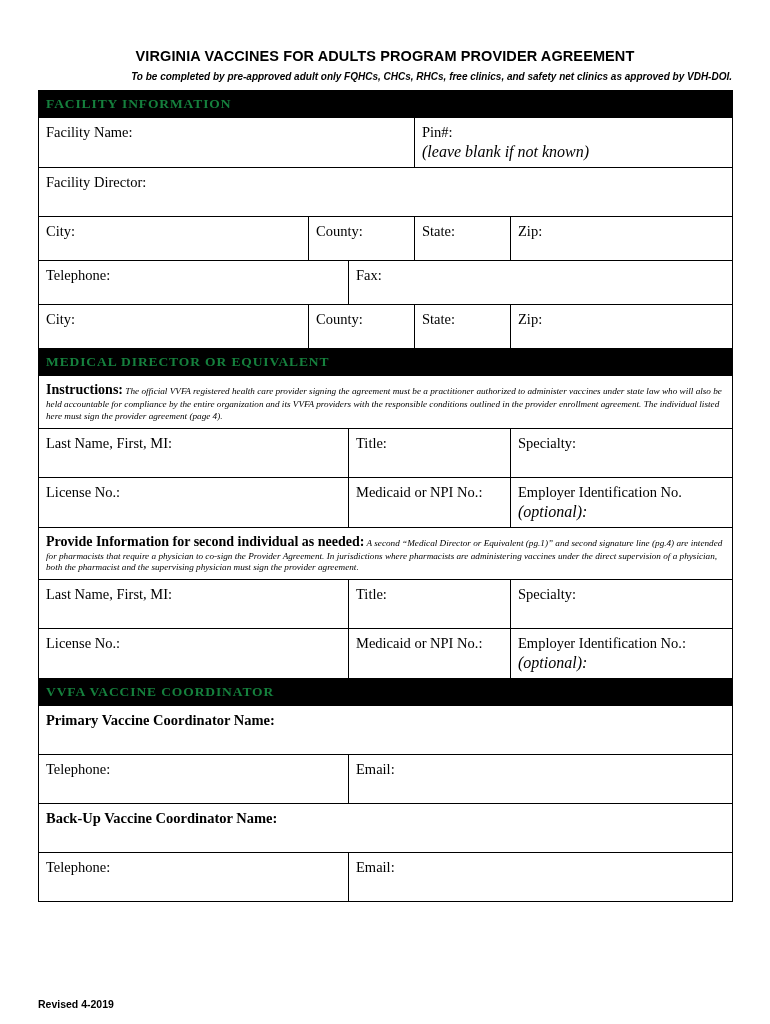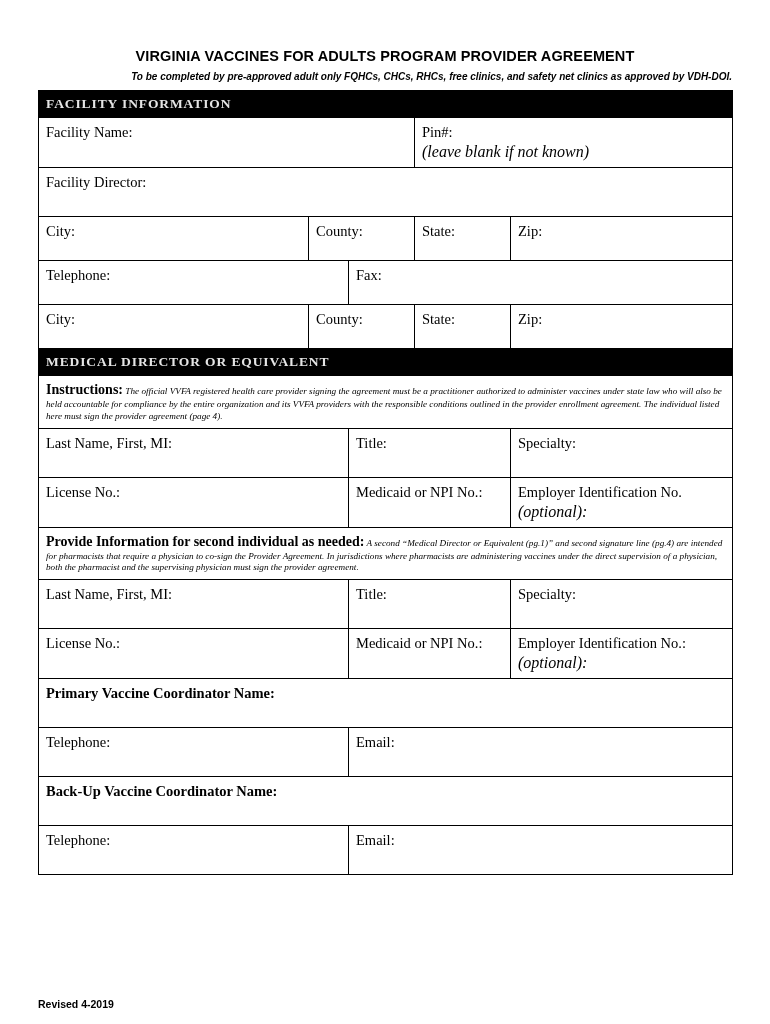--- a/index.html
+++ b/index.html
@@ -44,21 +44,21 @@
     table-layout: fixed;
     margin: 0 auto;
   }
   table.form td {
     border: 1px solid #000000;
     vertical-align: top;
     padding: 5px 6px 5px 7px;
   }
   .section-header td {
     background: #000000;
-    color: #e5e5e5;
+    color: #15803d;
     font-family: "Liberation Serif", serif;
     font-size: 13.5px;
     font-weight: bold;
     letter-spacing: 0.9px;
     padding: 2px 6px 3px 9px;
     border: 1px solid #000000;
   }
   .field {
     font-size: 14.5px;
     line-height: 1.25;
@@ -190,20 +190,23 @@
 
     <tr class="row-tall">
       <td class="field" colspan="3">License No.:</td>
       <td class="field" colspan="3">Medicaid or NPI No.:</td>
       <td class="field" colspan="2">
         <span>Employer Identification No.:</span>
         <span class="note">(optional):</span>
       </td>
     </tr>
 
+    <tr class="section-header">
+      <td colspan="8">VVFA VACCINE COORDINATOR</td>
+    </tr>
 
     <tr class="row-tall">
       <td class="field" colspan="8" style="font-weight:bold">Primary Vaccine Coordinator Name:</td>
     </tr>
 
     <tr class="row-tall">
       <td class="field" colspan="3">Telephone:</td>
       <td class="field" colspan="5">Email:</td>
     </tr>
 

